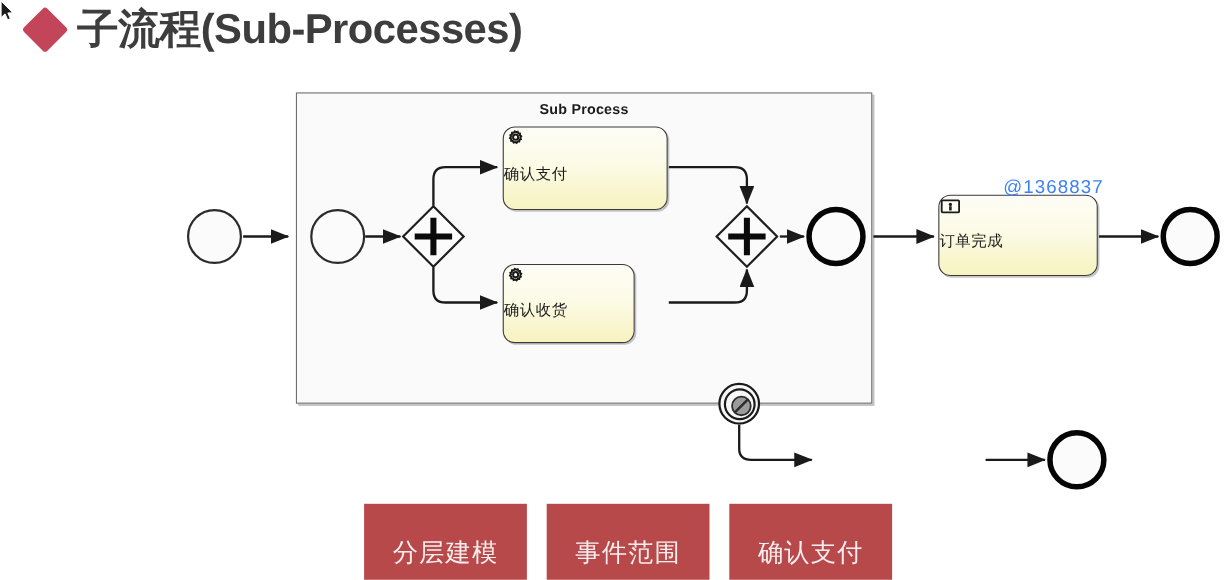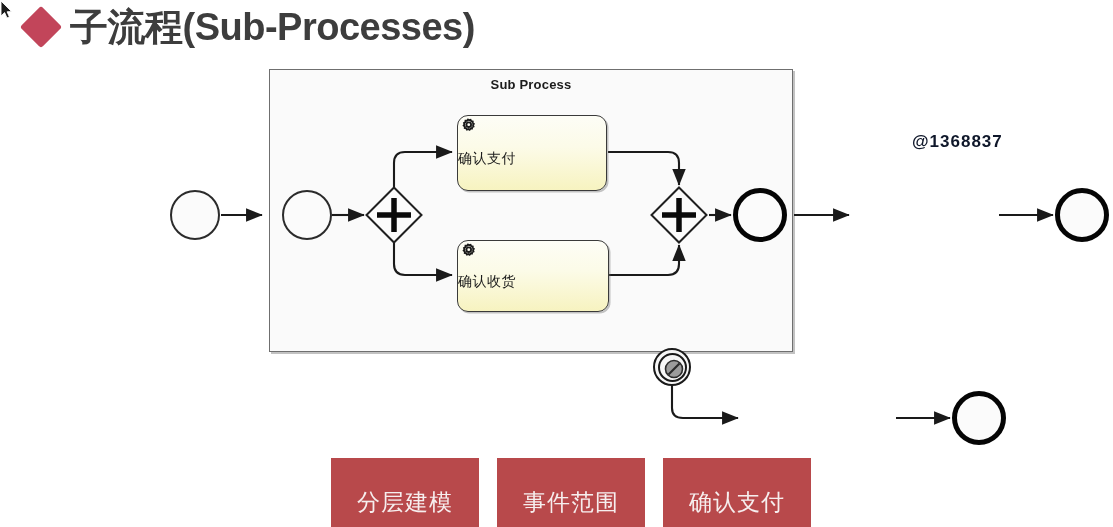--- a/index.html
+++ b/index.html
@@ -19,21 +19,21 @@
     font-size:38px;font-weight:bold;color:#3d3d3d;letter-spacing:-0.5px;
     white-space:nowrap;line-height:1;
   }
 
   
   #diagram{position:absolute;left:0;top:0;width:1113px;height:527px;}
   #diagram svg{position:absolute;left:0;top:0;}
 
   
   #subprocess-container{
-    position:absolute;left:269px;top:69px;width:524px;height:283px;
+    position:absolute;left:269px;top:84px;width:524px;height:283px;
     background:#fafafa;border:1.6px solid #6f6f6f;
     box-shadow:2px 2px 0 rgba(120,120,120,.45);
     box-sizing:border-box;
   }
   #subprocess-label{
     position:absolute;left:0;top:7px;width:100%;text-align:center;
     font-size:13px;font-weight:bold;color:#1b1b1b;
     letter-spacing:.2px;
   }
 
@@ -61,22 +61,22 @@
   .boundary-event{
     position:absolute;width:38px;height:38px;border-radius:50%;
     box-sizing:border-box;border:2px solid #1a1a1a;background:#f7f7f7;
   }
 
   
   .gateway{position:absolute;width:58px;height:58px;}
 
   
   #watermark{
-    position:absolute;left:912px;top:132px;
-    font-size:17px;color:#0f172a;letter-spacing:1px;font-weight:bold;
+    position:absolute;left:912px;top:160px;
+    font-size:17px;color:#3b82f6;letter-spacing:1px;font-weight:normal;
   }
 
   
   #mouse-cursor{position:absolute;left:584px;top:138px;width:13px;height:19px;}
 
   
   #keyword-row{position:absolute;left:331px;top:458px;display:flex;gap:18px;}
   .keyword-box{
     width:148px;height:88px;background:#b8494b;
     display:flex;align-items:center;justify-content:center;
@@ -172,31 +172,39 @@
       <svg class="task-icon" viewBox="0 0 24 24">
         <path fill="none" stroke="#1a1a1a" stroke-width="2.2" d="M12 4.2 L13.4 5.1 L15.1 4.6 L15.9 6.2 L17.7 6.5 L17.6 8.3 L19 9.4 L18 10.9
                  L18.6 12.6 L17 13.4 L16.8 15.2 L15 15.2 L13.9 16.6 L12.4 15.7 L10.7 16.3
                  L9.9 14.7 L8.1 14.4 L8.2 12.6 L6.8 11.5 L7.8 10 L7.2 8.3 L8.8 7.5
                  L9 5.7 L10.8 5.7 Z"></path>
         <circle cx="12.9" cy="10.4" r="2.8" fill="none" stroke="#1a1a1a" stroke-width="2.2"></circle>
       </svg>
       <span class="task-label">确认支付</span>
     </div>
 
-    <div class="task" style="left:457px;top:240px;width:152px;height:72px;">
+    <div class="task" style="left:457px;top:240px;width:120px;height:72px;">
       <svg class="task-icon" viewBox="0 0 24 24">
         <path fill="none" stroke="#1a1a1a" stroke-width="2.2" d="M12 4.2 L13.4 5.1 L15.1 4.6 L15.9 6.2 L17.7 6.5 L17.6 8.3 L19 9.4 L18 10.9
                  L18.6 12.6 L17 13.4 L16.8 15.2 L15 15.2 L13.9 16.6 L12.4 15.7 L10.7 16.3
                  L9.9 14.7 L8.1 14.4 L8.2 12.6 L6.8 11.5 L7.8 10 L7.2 8.3 L8.8 7.5
                  L9 5.7 L10.8 5.7 Z"></path>
         <circle cx="12.9" cy="10.4" r="2.8" fill="none" stroke="#1a1a1a" stroke-width="2.2"></circle>
       </svg>
       <span class="task-label">确认收货</span>
     </div>
 
+    <div class="task" style="left:853px;top:177px;width:145px;height:74px;">
+      <svg class="task-icon" viewBox="0 0 24 24">
+        <rect x="2.5" y="5" width="19" height="13" rx="1" fill="#fdfdf6" stroke="#1a1a1a" stroke-width="2"></rect>
+        <circle cx="12" cy="9.4" r="1.8" fill="#1a1a1a"></circle>
+        <rect x="10.6" y="11.4" width="2.8" height="4.6" fill="#1a1a1a"></rect>
+      </svg>
+      <span class="task-label">订单完成</span>
+    </div>
 
 
     <div id="watermark">@1368837</div>
 
     <svg id="mouse-cursor" viewBox="0 0 13 19">
       <path d="M1,1 L1,16 L4.6,12.6 L7,18 L9.4,16.9 L7.1,11.8 L11.6,11.6 Z" fill="#1b1b1b" stroke="#ffffff" stroke-width="0.9"></path>
     </svg>
   </div>
 
   <div id="keyword-row">

